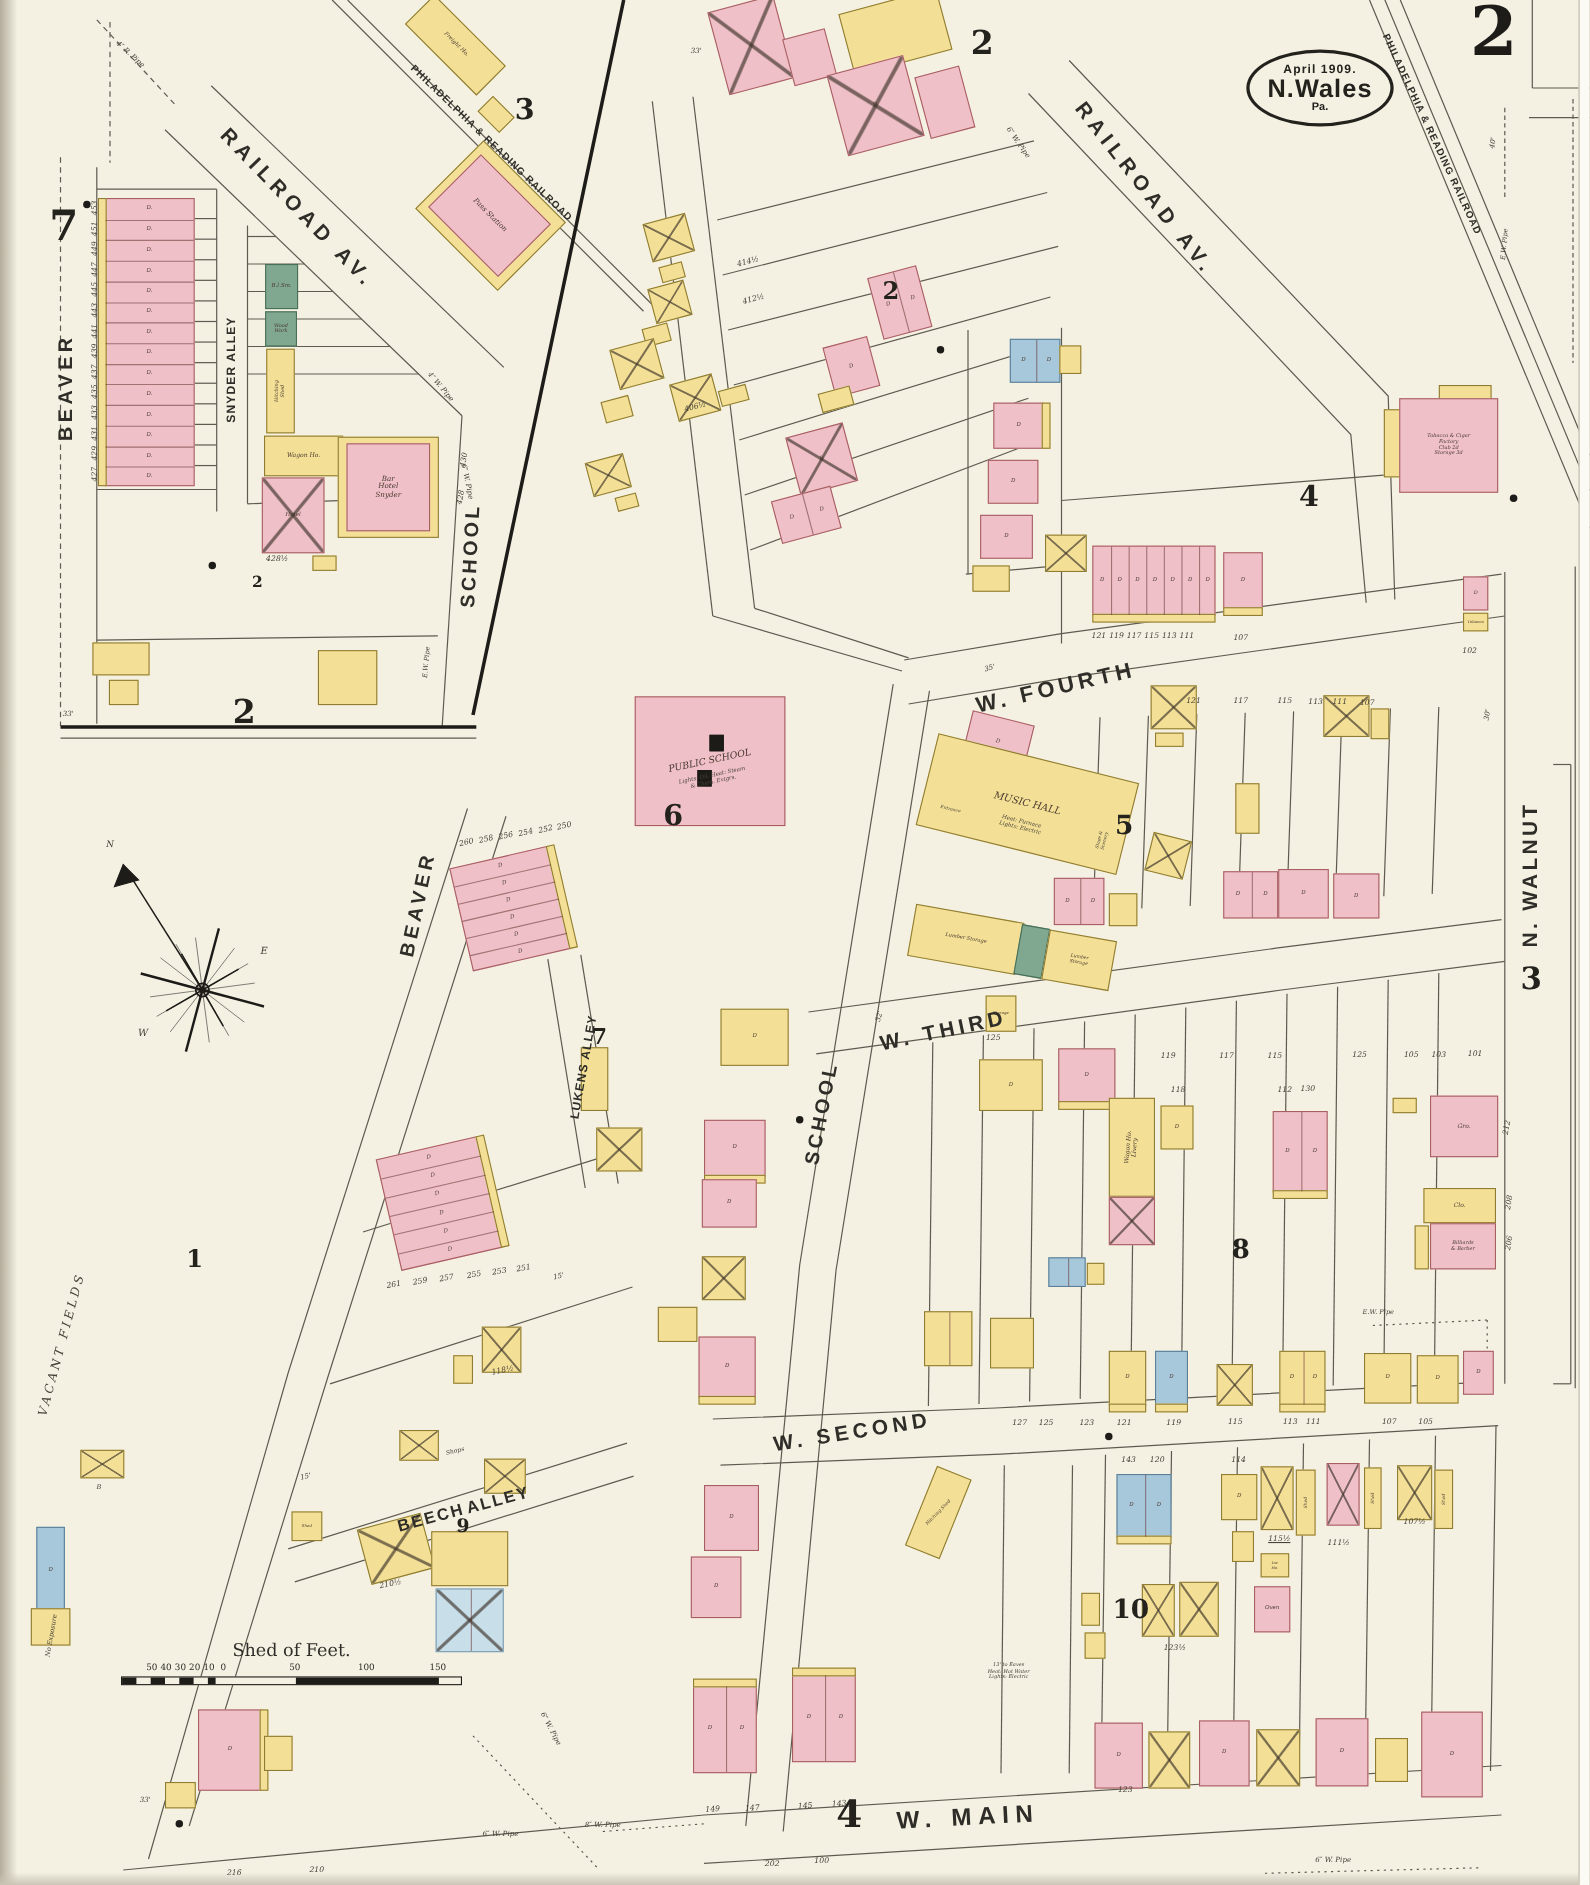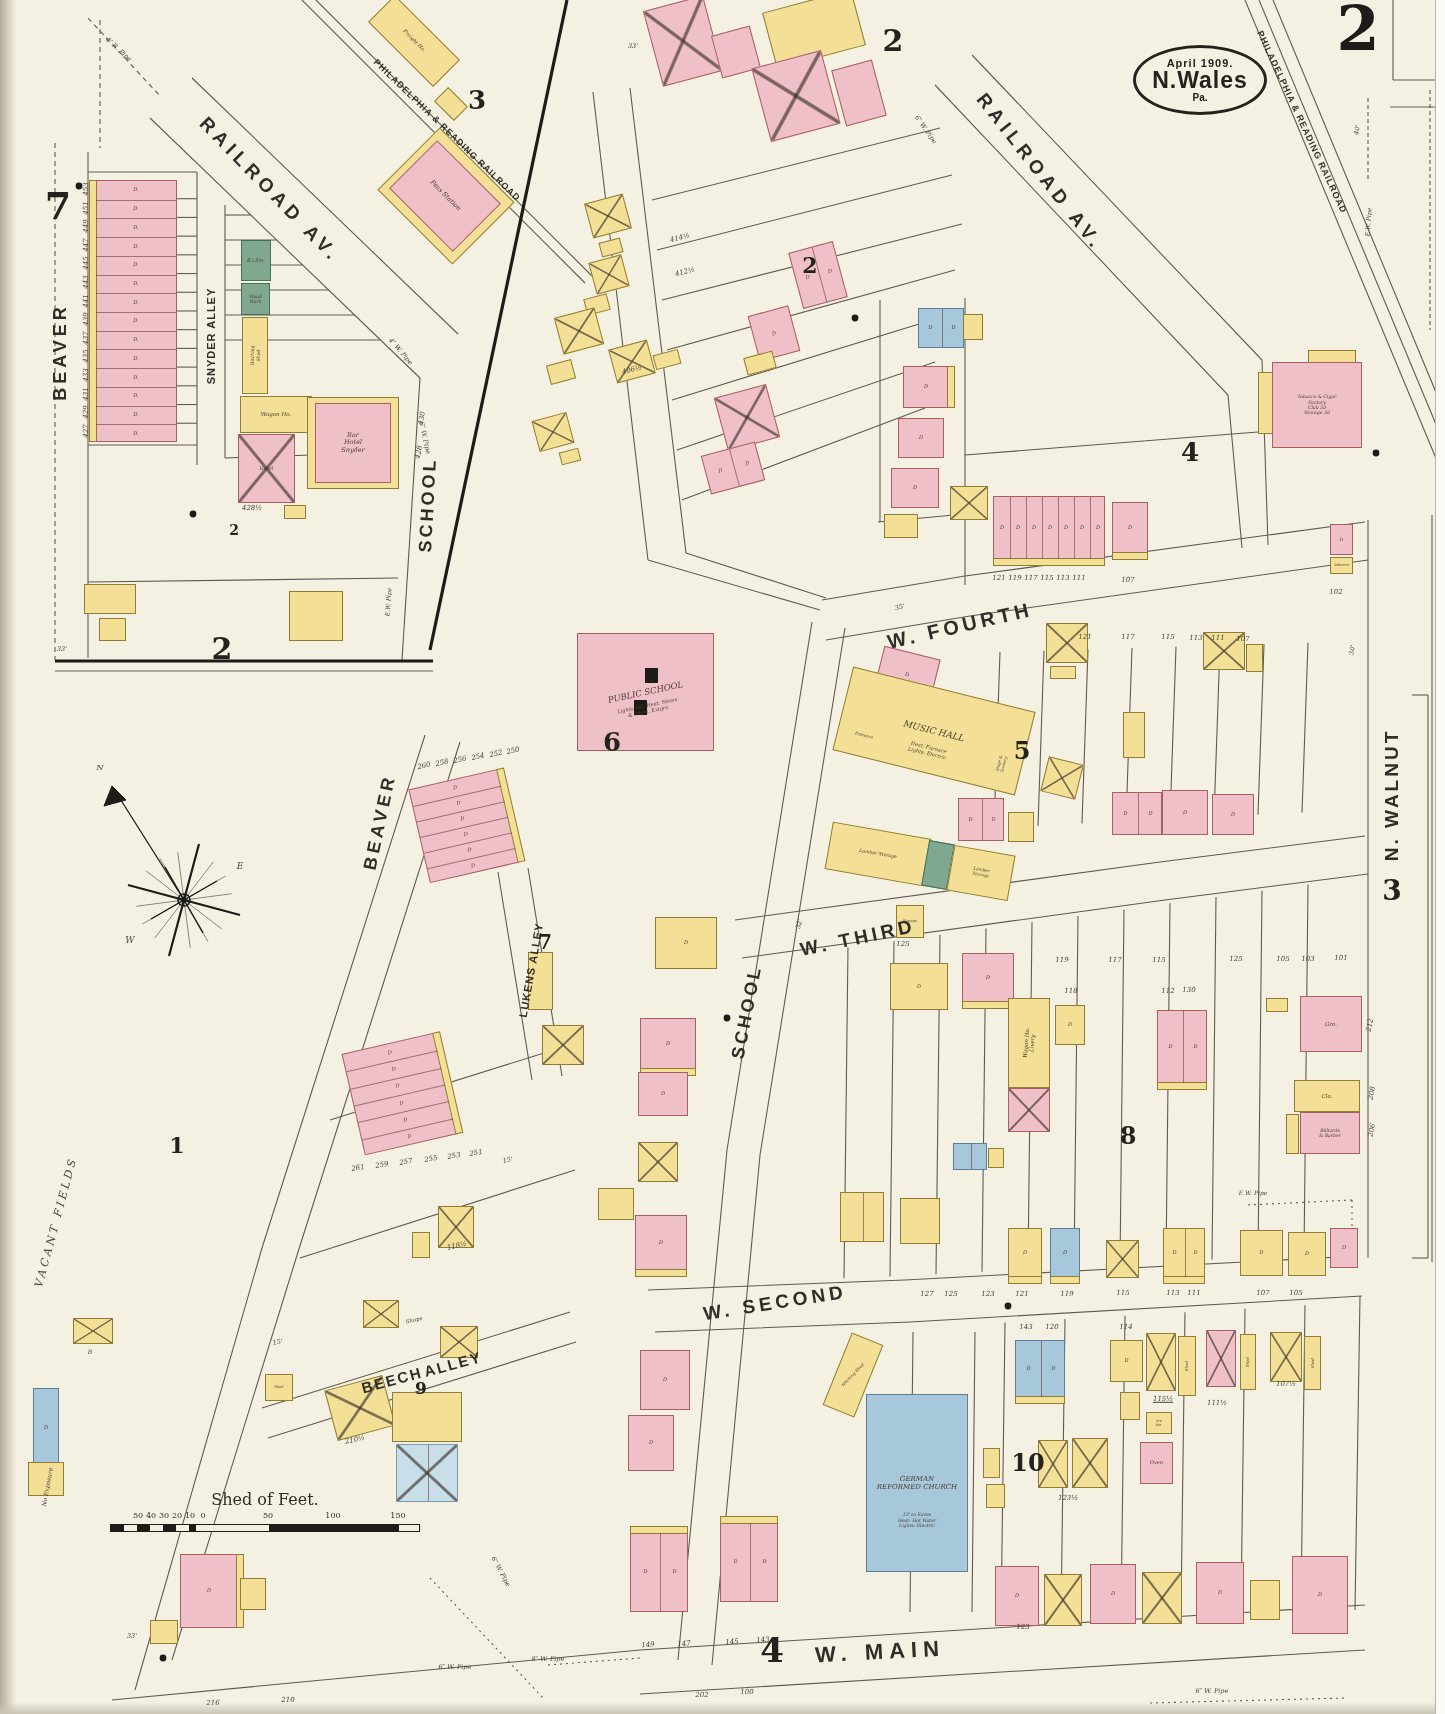--- a/index.html
+++ b/index.html
@@ -503,24 +503,20 @@
       <div class="bld c-y xm" style="left: 1038px; top: 1440px; width: 30px; height: 48px;"></div>
       <div class="bld c-y xm" style="left: 1072px; top: 1438px; width: 36px; height: 50px;"></div>
       <div class="bld c-y" style="left: 1120px; top: 1392px; width: 20px; height: 28px;"></div>
       <div class="bld c-y" style="left: 1146px; top: 1412px; width: 26px; height: 22px;">
         <span class="blbl" style="inset: 0px; font-size: 3.6px;">Ice
 Ho.</span>
       </div>
       <div class="bld c-p" style="left: 1140px; top: 1442px; width: 33px; height: 42px;">
         <span class="blbl" style="inset: 0px; font-size: 5px;">Oven</span>
       </div>
-      <div class="bld c-b" style="left: 866px; top: 1394px; width: 102px; height: 178px;">
-        <span class="blbl" style="inset: 0px; font-size: 7px;">GERMAN
-REFORMED CHURCH</span>
-      </div>
       <div class="bld c-y" style="left: 836px; top: 1336px; width: 34px; height: 78px; transform: rotate(22deg);">
         <span class="blbl" style="inset: 0px; font-size: 4.2px; transform: rotate(-68deg);">Hitching Shed</span>
       </div>
       <div class="bld c-y" style="left: 983px; top: 1448px; width: 17px; height: 30px;"></div>
       <div class="bld c-y" style="left: 986px; top: 1484px; width: 19px; height: 24px;"></div>
       <div class="bld c-p" style="left: 995px; top: 1566px; width: 44px; height: 60px;">
         <span class="blbl" style="inset: 0px; font-size: 5px;">D</span>
       </div>
       <div class="bld c-y xm" style="left: 1044px; top: 1574px; width: 38px; height: 52px;"></div>
       <div class="bld c-p" style="left: 1090px; top: 1564px; width: 46px; height: 60px;">

